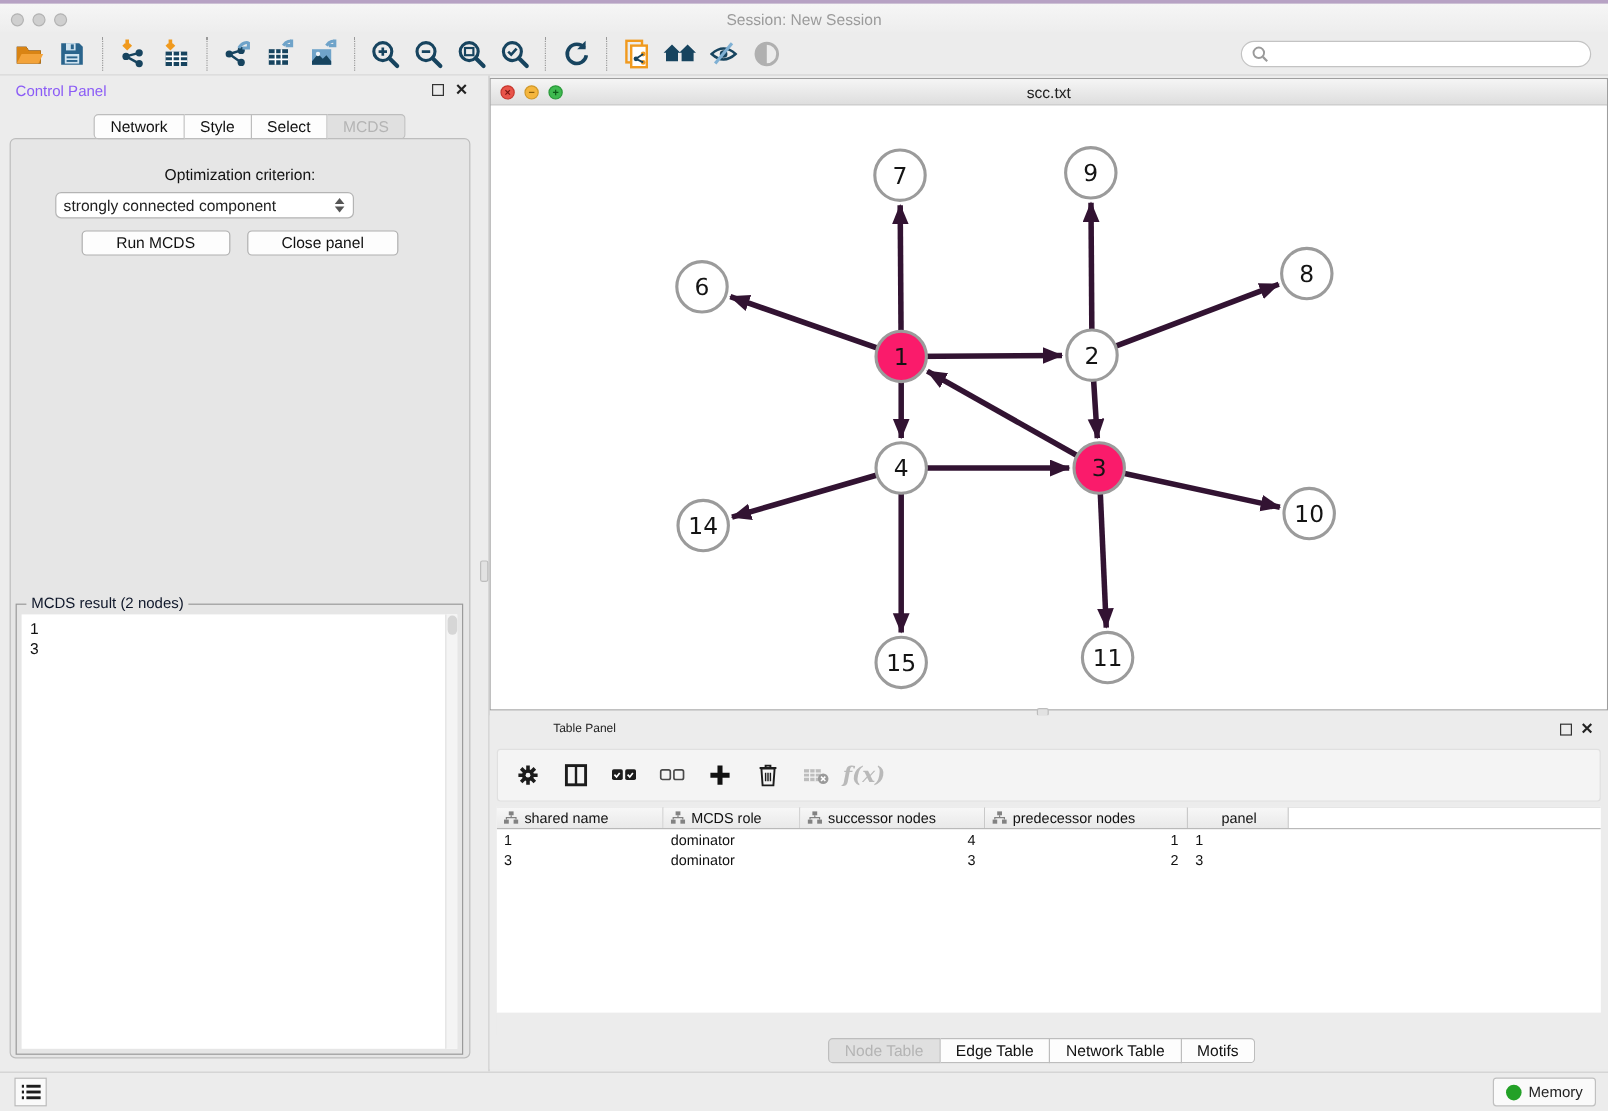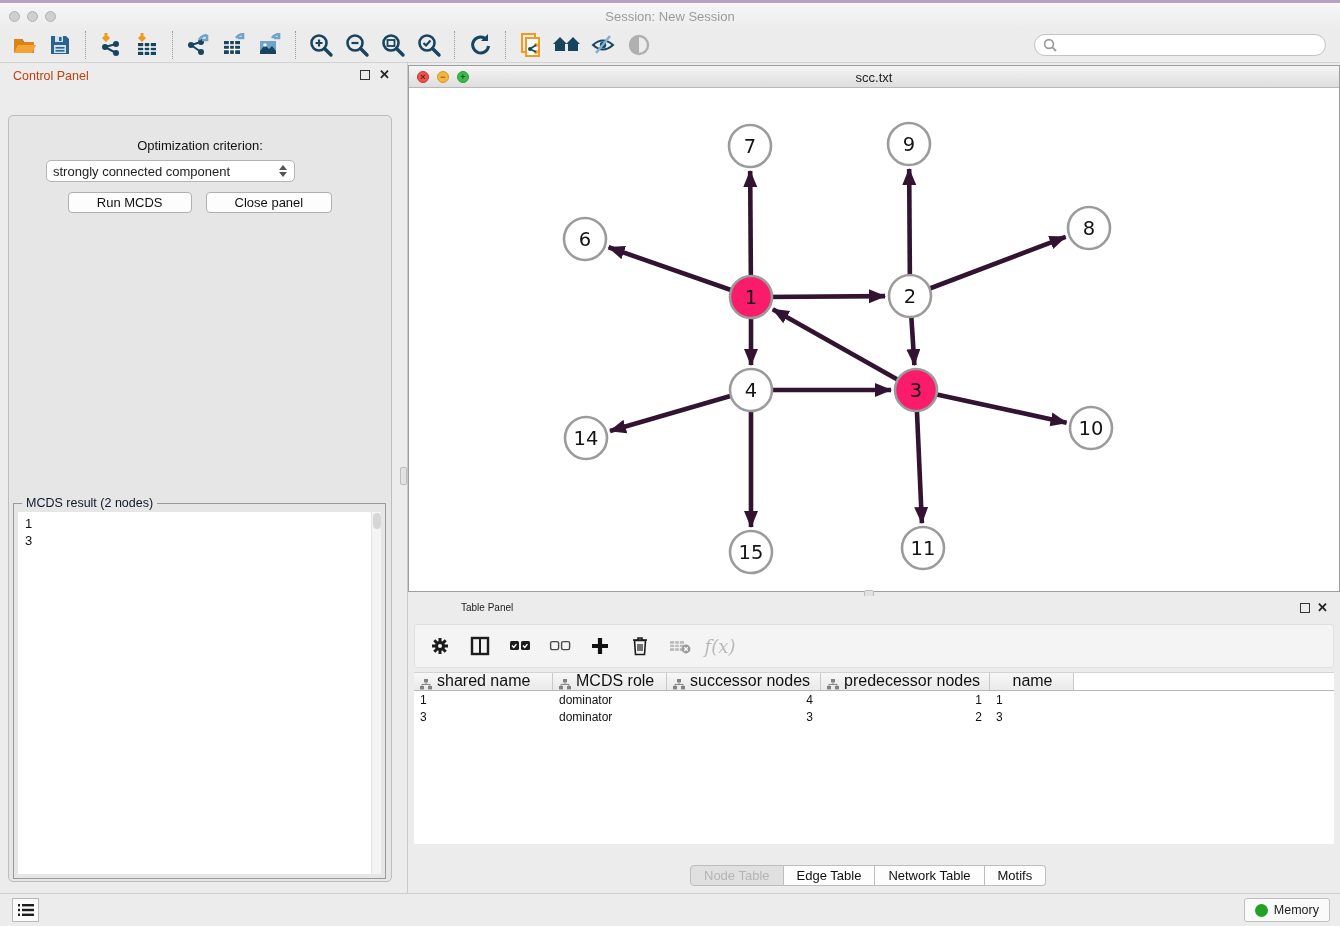--- a/index.html
+++ b/index.html
@@ -23,21 +23,21 @@
   .searchbox { margin-left:auto; margin-right:8px; width:292px; height:22px; background:#fff;
     border:1px solid #c3c3c3; border-radius:11px; display:flex; align-items:center; padding:0 8px; }
   .searchbox input { border:none; outline:none; flex:1; font-size:12px; background:transparent; margin-left:5px; }
 
   
   .workspace { position:absolute; left:0; top:63px; width:1340px; height:830px; display:flex; }
 
   
   .control-panel { position:relative; width:400px; height:830px; background:#ececec; }
   .cp-header { position:absolute; left:0; top:0; width:100%; height:26px; }
-  .cp-title { position:absolute; left:13px; top:6px; font-size:12.5px; color:#c2410c; }
+  .cp-title { position:absolute; left:13px; top:6px; font-size:12.5px; color:#8b5cf6; }
   .panel-float { position:absolute; top:7px; width:10px; height:10px; border:1.6px solid #333; }
   .panel-close { position:absolute; top:4px; font-size:13px; font-weight:bold; color:#222; }
   .cp-header .panel-float { right:30px; } .cp-header .panel-close { right:10px; }
 
   .tabs-row { position:absolute; display:flex; }
   .cp-tabs { left:78px; top:32px; }
   .tab { height:21px; padding:0 13px; background:#fdfdfd; border:1px solid #bdbdbd; border-left:none;
     display:flex; align-items:center; font-size:13px; color:#111; position:relative; z-index:2; }
   .tab:first-child { border-left:1px solid #bdbdbd; border-radius:4px 0 0 4px; }
   .tab:last-child { border-radius:0 4px 4px 0; }
@@ -88,26 +88,26 @@
     border:1px solid #bdbdbd; border-radius:2px; }
 
   
   .table-panel { position:absolute; left:0; right:0; top:533px; height:295px; background:#ececec; }
   .tp-header { position:relative; height:26px; }
   .tp-title { position:absolute; left:9px; top:6px; font-size:10px;margin-left:44px; }
   .tp-header .panel-float { right:30px; } .tp-header .panel-close { right:12px; }
   .tp-toolbar { position:absolute; left:6px; right:6px; top:28px; height:44px; background:#f4f4f4;
     border:1px solid #e0e0e0; border-radius:3px; display:flex; align-items:center; padding-left:12px; gap:14px; }
   .tp-tool { width:26px; height:26px; display:flex; align-items:center; justify-content:center; }
-  .fx { font-family:"DejaVu Serif", serif; font-style:italic; font-size:18px; color:#b9b9b9; }
+  .fx { font-family:"DejaVu Serif", serif; font-style:italic; font-size:18px; color:#b9b9b9;font-weight:bold; }
 
   .tp-table { position:absolute; left:6px; right:6px; top:76px; height:172px; background:#fff; overflow:hidden; }
   .thead { display:flex; height:19px; border-top:1px solid #d4d4d4; border-bottom:1px solid #b9b9b9; }
   .th { background:linear-gradient(#f7f7f7,#e9e9e9); border-right:1px solid #c9c9c9;
-    display:flex; align-items:flex-end; gap:5px; padding:0 4px 0 6px; font-size:16px; color:#111; }
+    display:flex; align-items:center; gap:5px; padding:0 4px 0 6px; font-size:12px; color:#111; }
   .th.center { justify-content:center; }
   .trow { display:flex; height:17px; align-items:center; font-size:12px; color:#111; }
   .td { padding:0 8px 0 6px; overflow:hidden; white-space:nowrap; }
   .td.right { text-align:right; }
   .c0{width:139px;} .c1{width:114px;} .c2{width:154px;} .c3{width:169px;} .c4{width:84px;}
 
   .tp-scrollstrip { position:absolute; left:6px; right:6px; top:248px; height:19px; background:#ececec; }
   .tp-tabs { left:282px; top:269px; }
 
   
@@ -274,20 +274,26 @@
     </div>
   </div>
 
   <div class="workspace">
 
     <div class="control-panel">
       <div class="cp-header">
         <span class="cp-title">Control Panel</span>
         <span class="panel-float"></span>
         <span class="panel-close">✕</span>
+      </div>
+      <div class="tabs-row cp-tabs">
+        <div class="tab">Network</div>
+        <div class="tab">Style</div>
+        <div class="tab">Select</div>
+        <div class="tab active">MCDS</div>
       </div>
       <div class="cp-body">
         <div class="opt-label">Optimization criterion:</div>
         <div class="dropdown">
           <span class="dd-label">strongly connected component</span>
           <span class="dd-stepper">
               <i class="dd-up"></i>
               <i class="dd-down"></i>
             </span>
         </div>
@@ -494,21 +500,21 @@
             <div class="th c3">
               <svg width="12" height="11">
                   <rect x="4" y="0" width="4" height="3.4" fill="#828282"></rect>
                   <rect x="0" y="7" width="4" height="3.4" fill="#828282"></rect>
                   <rect x="8" y="7" width="4" height="3.4" fill="#828282"></rect>
                   <path d="M6 3.4v2M2 7V5.4h8V7" stroke="#828282" stroke-width="1" fill="none"></path>
                 </svg>
               <span>predecessor nodes</span>
             </div>
             <div class="th c4 center">
-              <span>name</span>
+              <span>panel</span>
             </div>
           </div>
           <div class="trow">
             <div class="td c0">1</div>
             <div class="td c1">dominator</div>
             <div class="td c2 right">4</div>
             <div class="td c3 right">1</div>
             <div class="td c4">1</div>
           </div>
           <div class="trow">

